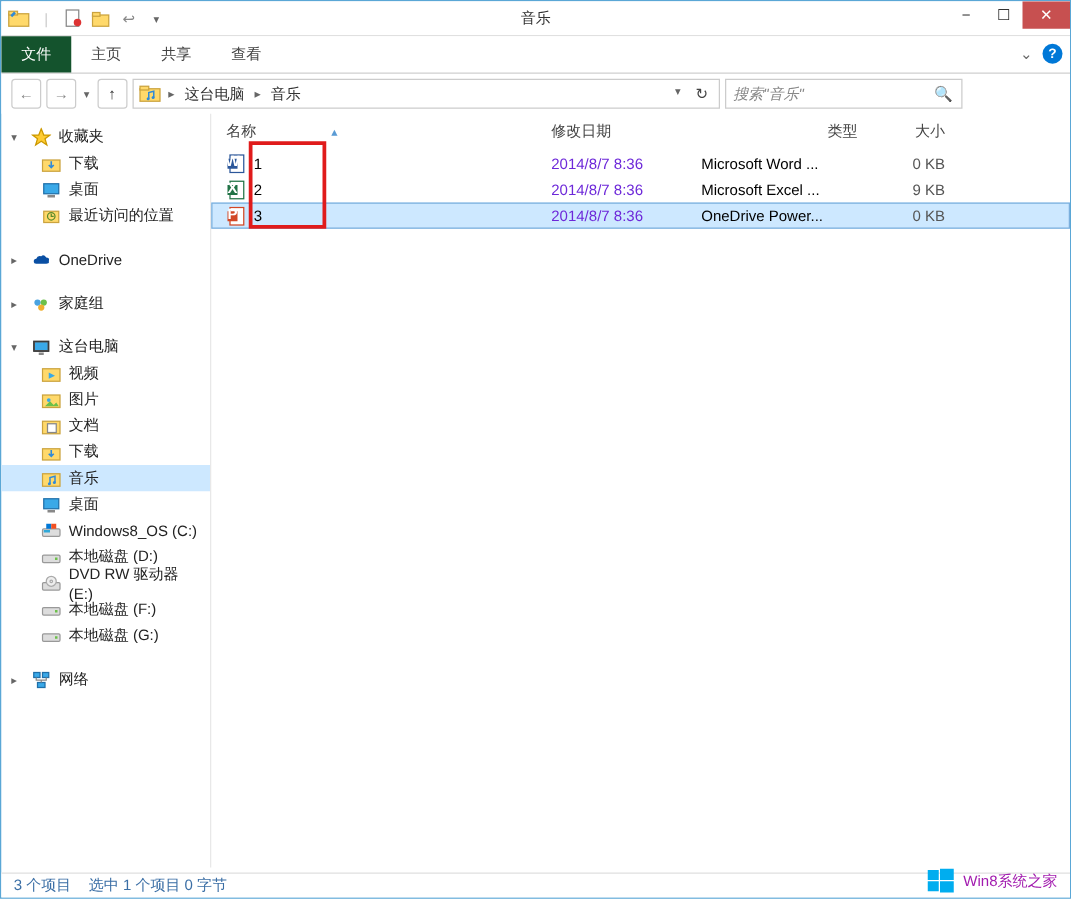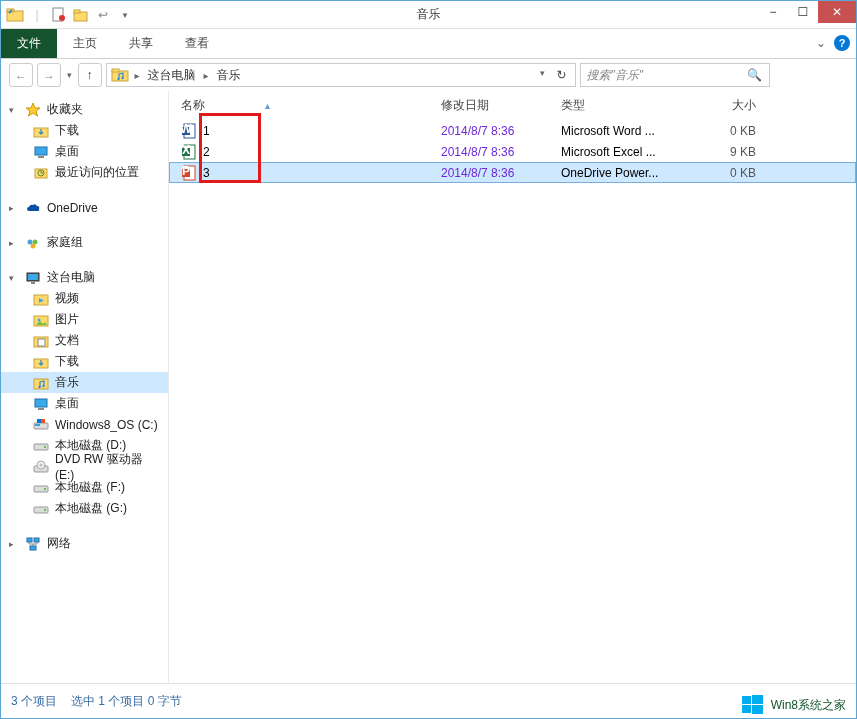--- a/index.html
+++ b/index.html
@@ -44,37 +44,37 @@
 .tree-item.child { padding-left: 32px; }
 .tree-item.selected { background: #cde8ff; }
 .tree-icon { width: 16px; height: 16px; flex-shrink: 0; }
 .tree-arrow { width: 10px; color: #666; font-size: 9px; }
 
 
 .filelist { flex: 1; position: relative; }
 .columns { display: flex; padding: 6px 12px 6px 12px; color: #444; border-bottom: 0px solid #eee; }
 .col-name { width: 260px; }
 .col-date { width: 120px; }
-.col-type { width: 125px; }
+.col-type { width: 125px; text-align: right; }
 .col-size { width: 70px; text-align: right; }
 .sort-arrow { color: #5a9bd5; font-size: 10px; margin-left: 60px; }
 .file-row { display: flex; align-items: center; padding: 2px 12px; height: 21px; }
 .file-row.selected { background: #cde8ff; border: 1px solid #7aafdd; padding: 1px 11px; }
 .file-icon { width: 16px; height: 16px; margin-right: 6px; flex-shrink: 0; }
 .file-name { width: 238px; }
 .file-date { width: 120px; color: #6d28d9; }
 .file-type { width: 125px; color: #000000; }
 .file-size { width: 70px; text-align: right; color: #555; }
 
 
 .callout-box { position: absolute; border: 3px solid #e01b1b; pointer-events: none; }
 
 
-.statusbar { position: absolute; bottom: 0; left: 0; right: 0; height: 35px; border-top: 1px solid #e0e0e0; display: flex; align-items: center; padding: 0 10px; gap: 14px; color: #3a6ea5; background: #fff; }
-.statusbar .watermark { position: absolute; right: 10px; bottom: 2px; display: flex; align-items: center; gap: 7px; color: #14532d; font-size: 15px; }
+.statusbar { position: absolute; bottom: 0; left: 0; right: 0; height: 20px; border-top: 1px solid #e0e0e0; display: flex; align-items: center; padding: 0 10px; gap: 14px; color: #3a6ea5; background: #fff; }
+.statusbar .watermark { position: absolute; right: 10px; bottom: 2px; display: flex; align-items: center; gap: 7px; color: #a21caf; font-size: 15px; }
 
 
 .svg { display: block; }
 </style>
 </head>
 <body>
 
 <div class="titlebar">
   <div class="titlebar-icons">
     <span class="qat-icon">

